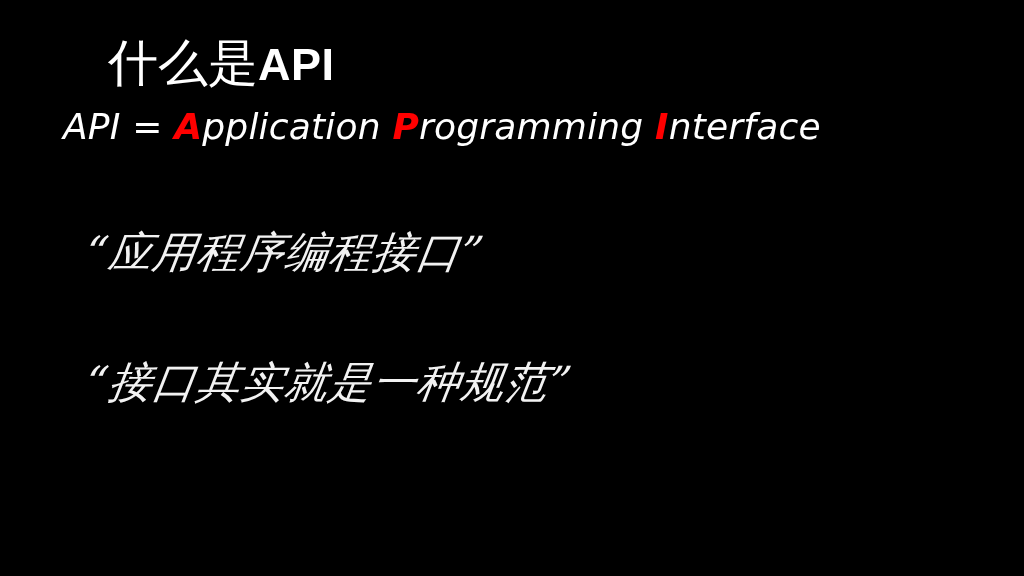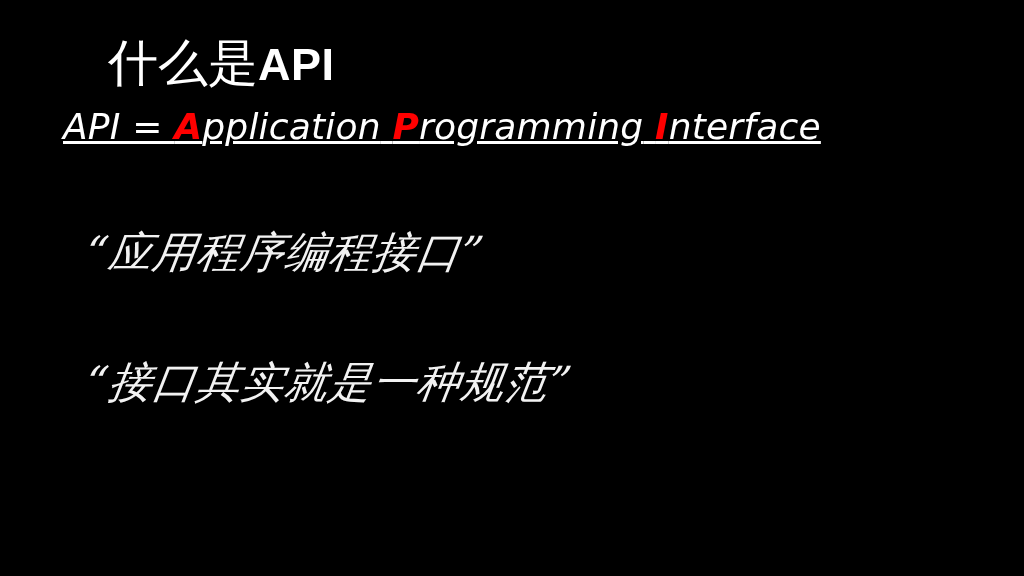--- a/index.html
+++ b/index.html
@@ -47,21 +47,20 @@
     left: 63px;
     top: 103px;
     font-family: "DejaVu Sans", sans-serif;
     font-style: italic;
     font-weight: 400;
     font-size: 36px;
     line-height: 48px;
     color: #ffffff;
     white-space: nowrap;
     letter-spacing: 0.2px;
-    text-decoration: underline;
   }
   .expansion .hl {
     color: #FF0000;
     font-weight: 700;
     font-style: italic;
   }
   .expansion .plain {
     color: #ffffff;
     font-weight: 400;
   }

